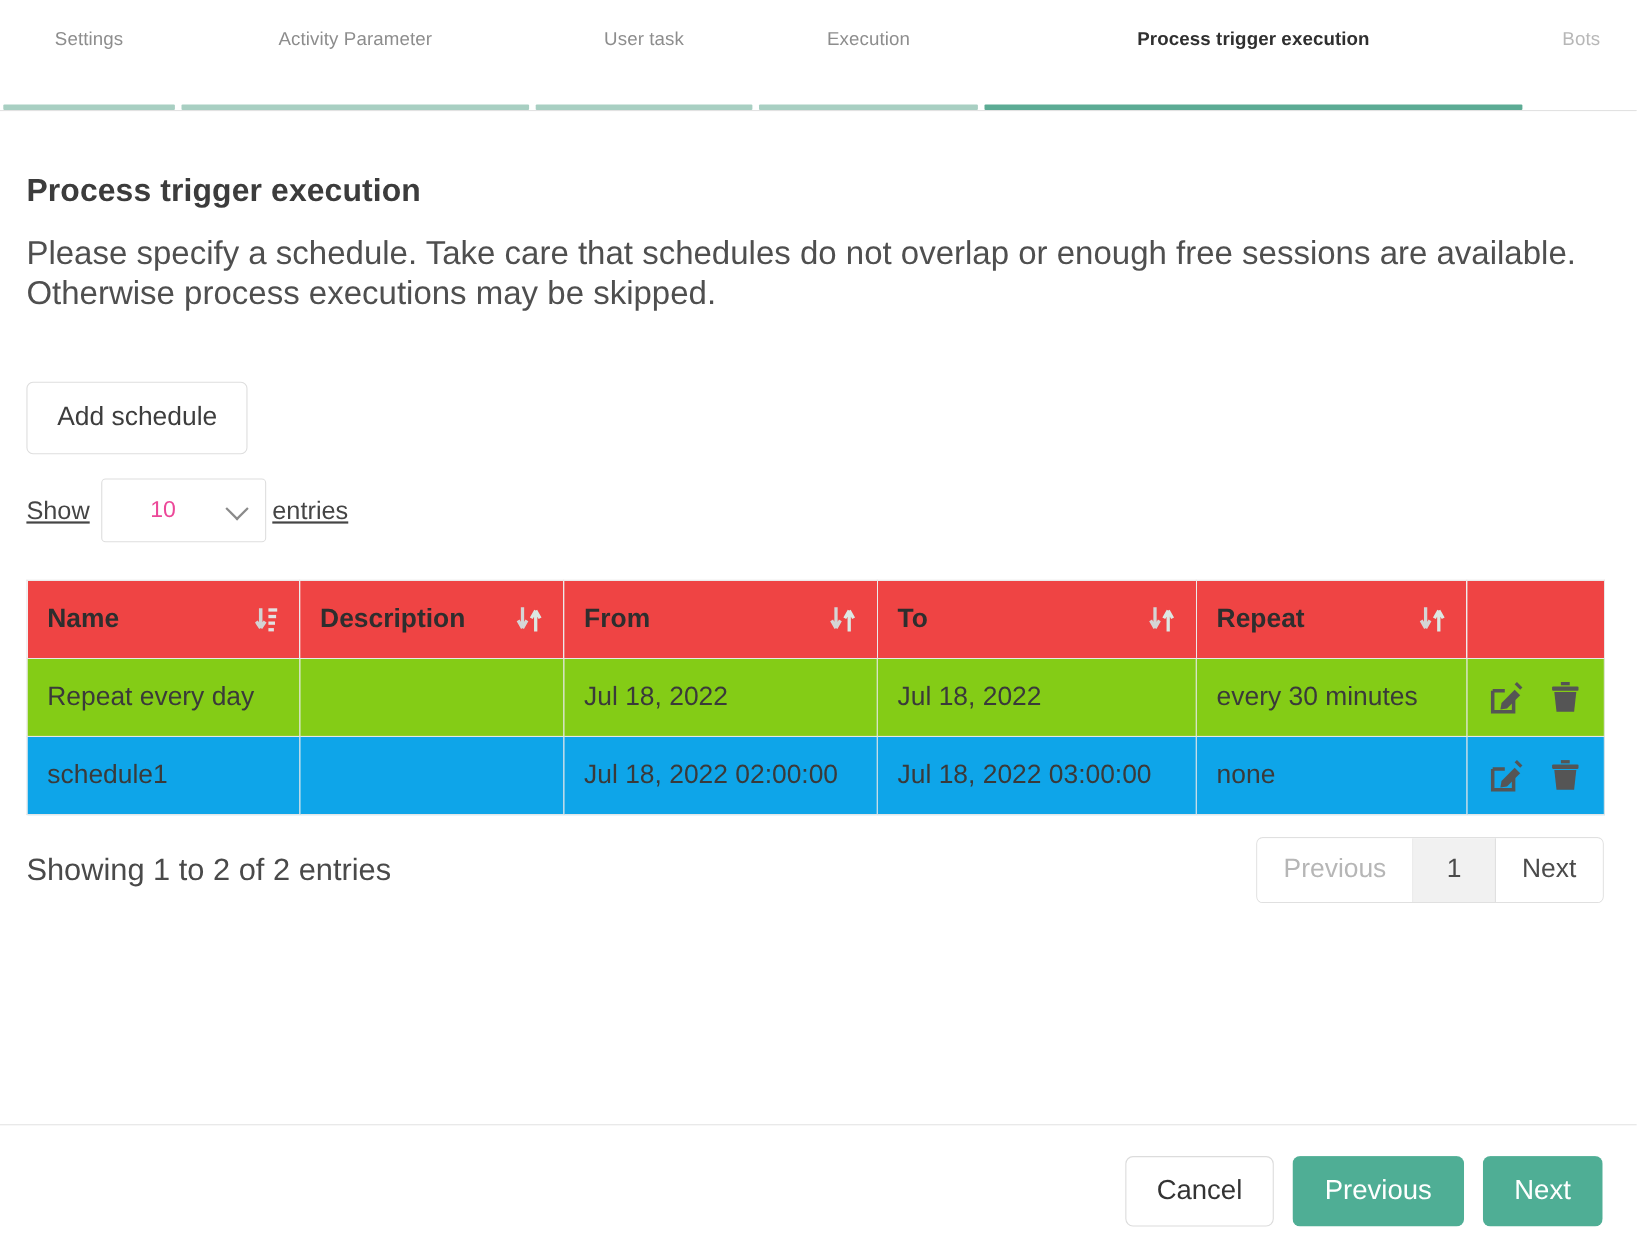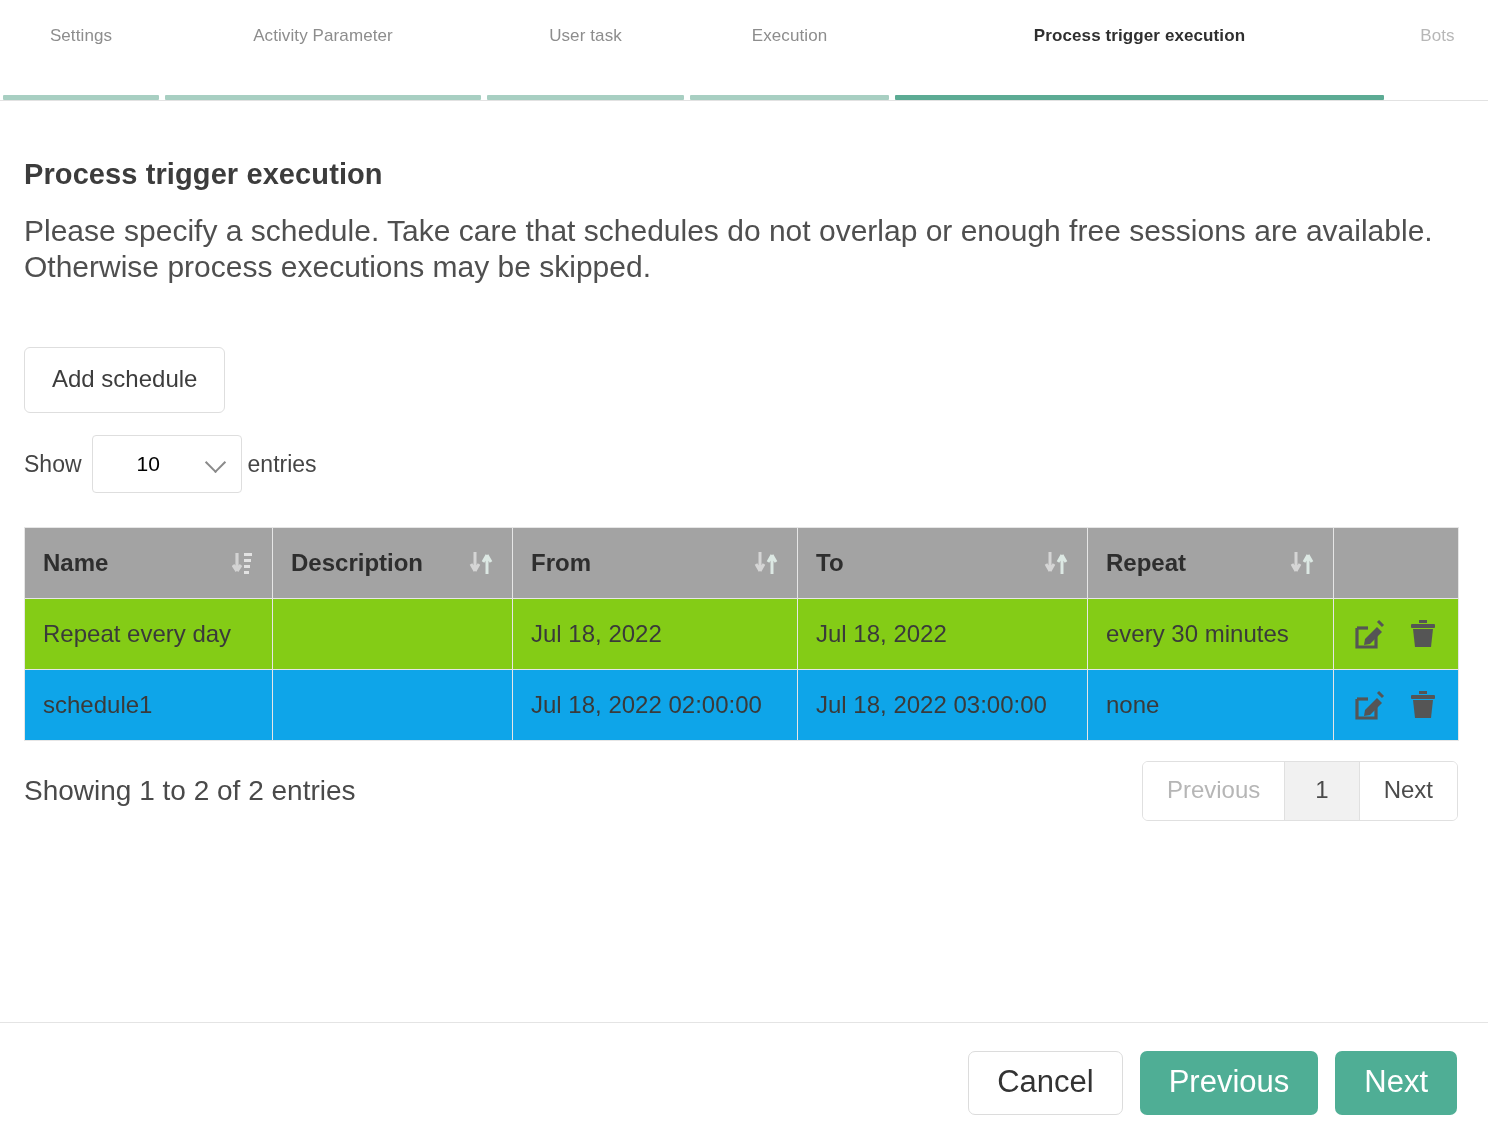--- a/index.html
+++ b/index.html
@@ -107,36 +107,36 @@
     line-height: 28px;
   }
 
   .show-entries {
     margin-top: 22px;
     display: flex;
     align-items: center;
     font-size: 23px;
     color: #454545;
   }
-  .show-entries .lbl { line-height: 28px; }
+  .show-entries .lbl { line-height: 28px; text-decoration: underline; }
   .select-wrap {
     position: relative;
     margin: 0 6px 0 10px;
     width: 148px;
     height: 56px;
     border: 1px solid #dedede;
     border-radius: 4px;
     background: #fff;
     display: flex;
     align-items: center;
     cursor: pointer;
   }
   .select-wrap .sel-value {
     font-size: 21px;
-    color: #000000;
+    color: #ec4899;
     padding-left: 44px;
   }
   .chev {
     position: absolute;
     right: 18px;
     top: 50%;
     width: 13px;
     height: 13px;
     margin-top: -9px;
     border-right: 2px solid #8a8a8a;
@@ -158,21 +158,21 @@
     vertical-align: middle;
   }
   table.dt th {
     height: 70px;
     padding: 0 18px;
     font-size: 24px;
     font-weight: 700;
     color: #2e2e2e;
     position: relative;
     cursor: pointer;
-    background: #a3a3a3;
+    background: #ef4444;
   }
   table.dt th .th-inner {
     display: flex;
     align-items: center;
     justify-content: space-between;
   }
   table.dt td {
     height: 70px;
     padding: 0 18px;
     font-size: 24px;
@@ -254,21 +254,21 @@
     top: 1023px;
     height: 119px;
     display: flex;
     align-items: center;
     justify-content: flex-end;
     padding-right: 31px;
     box-sizing: border-box;
     gap: 17px;
   }
   .btn {
-    font-size: 31px;
+    font-size: 25px;
     border-radius: 7px;
     padding: 15px 28px 17px 28px;
     cursor: pointer;
     line-height: 30px;
     border: 1px solid transparent;
     white-space: nowrap;
   }
   .btn-cancel {
     background: #ffffff;
     color: #333333;

